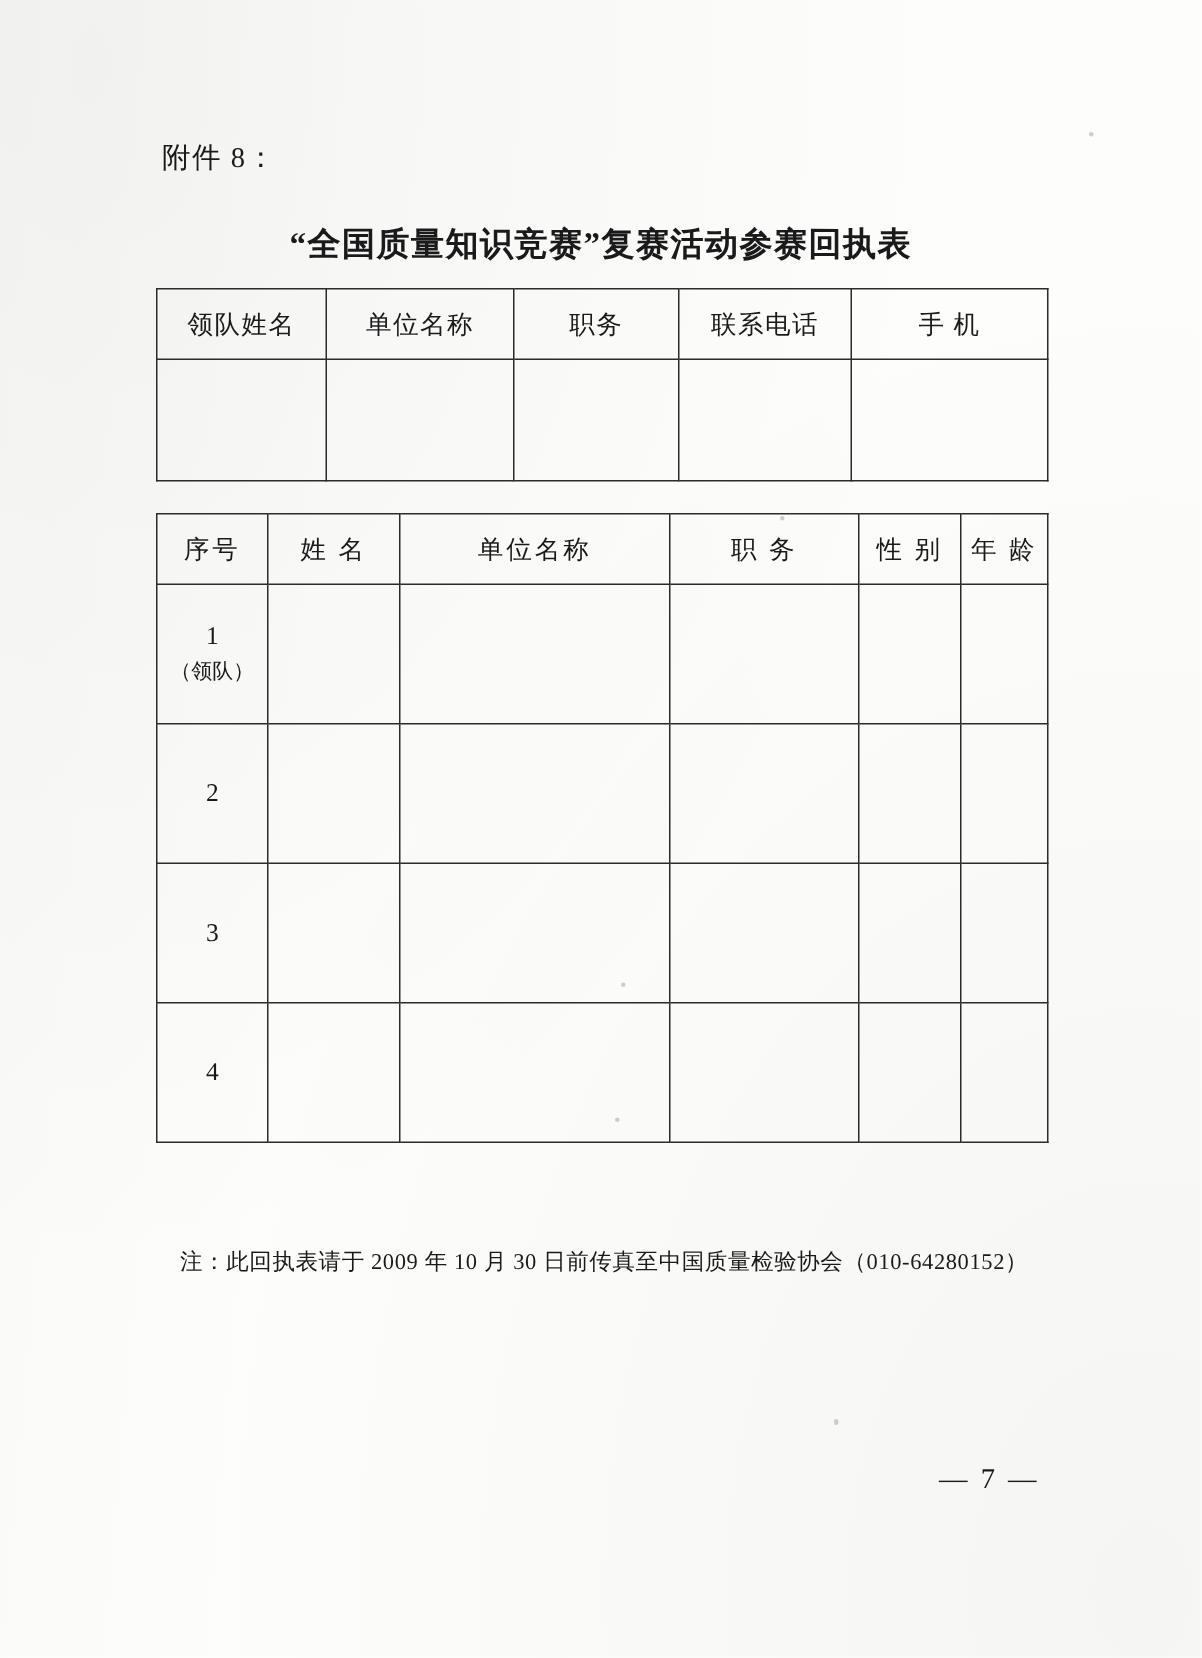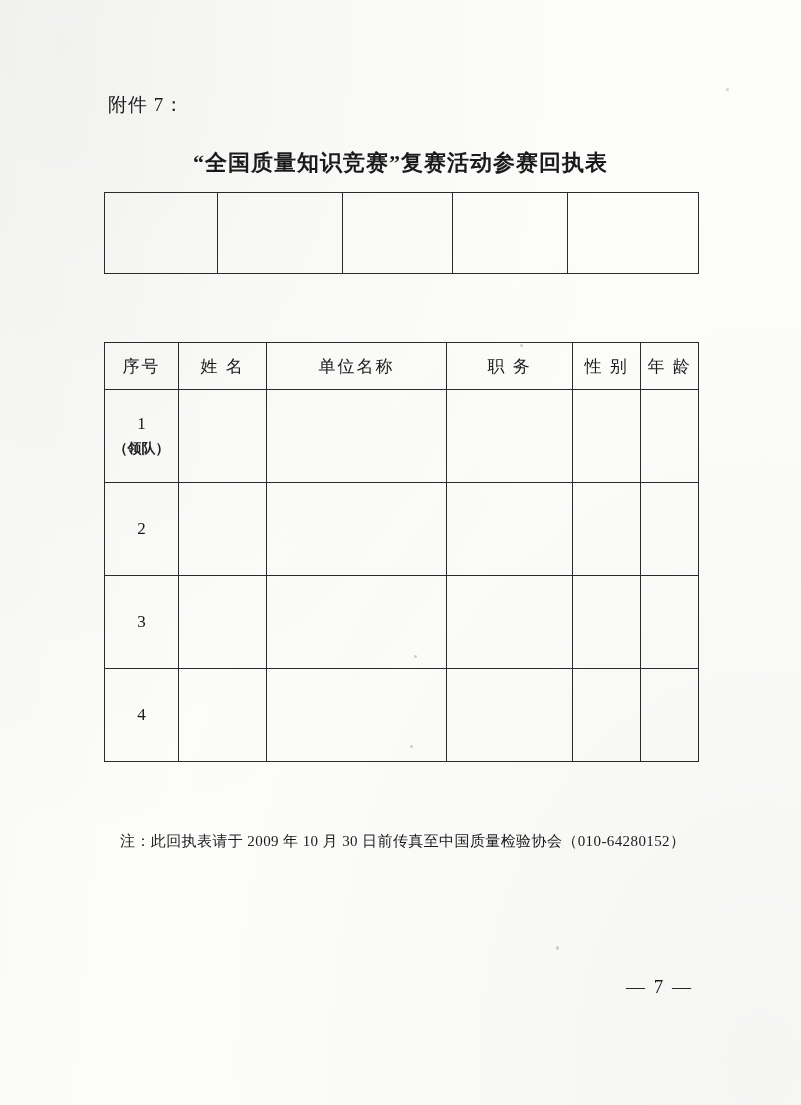--- a/index.html
+++ b/index.html
@@ -99,21 +99,20 @@
   }
   .idx-num {
     display: block;
     font-size: 17px;
   }
   .idx-sub {
     display: block;
     font-size: 14px;
     letter-spacing: 0;
     margin-top: 4px;
-    font-weight: bold;
   }
 
   .note {
     position: absolute;
     left: 120px;
     top: 832px;
     font-size: 15px;
     letter-spacing: 0.4px;
     white-space: nowrap;
     font-family: "Liberation Serif", "DejaVu Serif", serif;
@@ -134,33 +133,40 @@
     background: rgba(0,0,0,0.18);
     border-radius: 50%;
     pointer-events: none;
   }
 </style>
 </head>
 <body>
 
 <div class="page">
 
-  <div class="attach-label">附件 7：</div>
+  <div class="attach-label">附件 8：</div>
 
   <div class="doc-title">“全国质量知识竞赛”复赛活动参赛回执表</div>
 
   <table class="form">
     <colgroup>
       <col style="width:113px">
       <col style="width:125px">
       <col style="width:110px">
       <col style="width:115px">
       <col style="width:131px">
     </colgroup>
     <tbody>
+      <tr class="hdr-row">
+        <td>领队姓名</td>
+        <td>单位名称</td>
+        <td>职务</td>
+        <td>联系电话</td>
+        <td>手 机</td>
+      </tr>
       <tr class="blank-row">
         <td></td>
         <td></td>
         <td></td>
         <td></td>
         <td></td>
       </tr>
     </tbody>
   </table>
 

